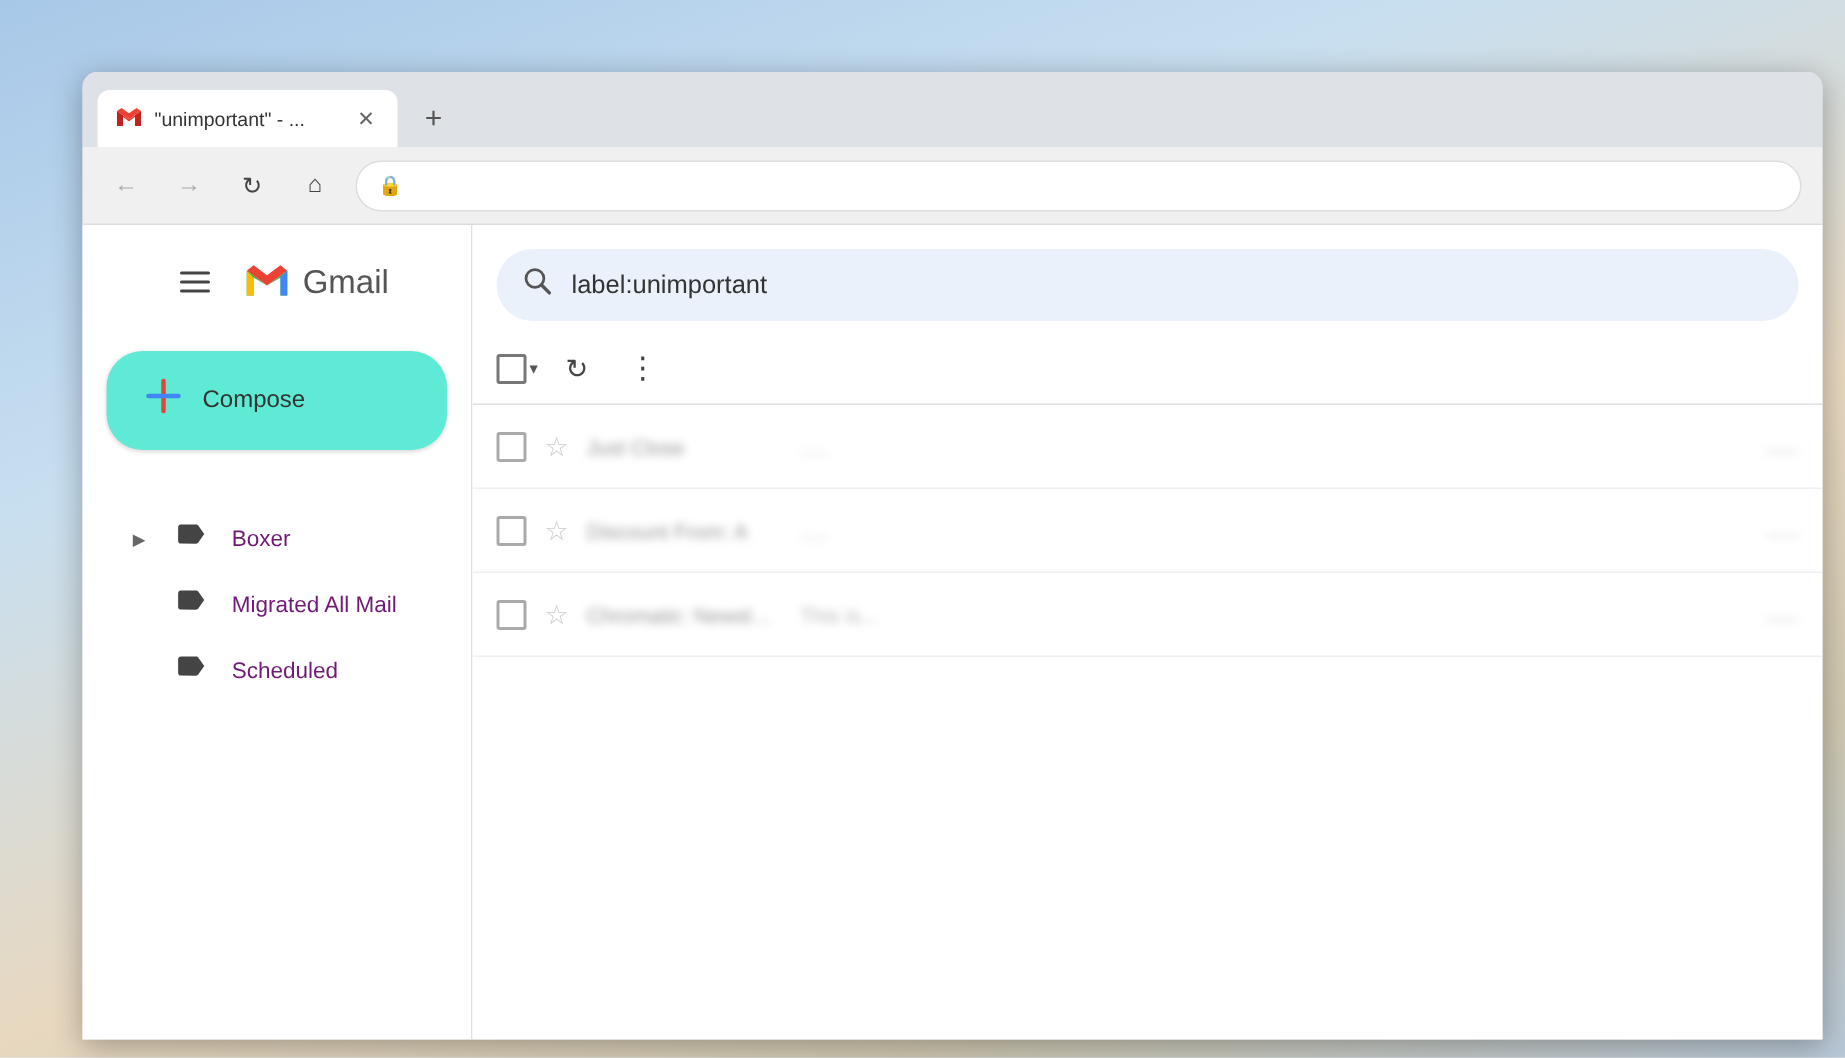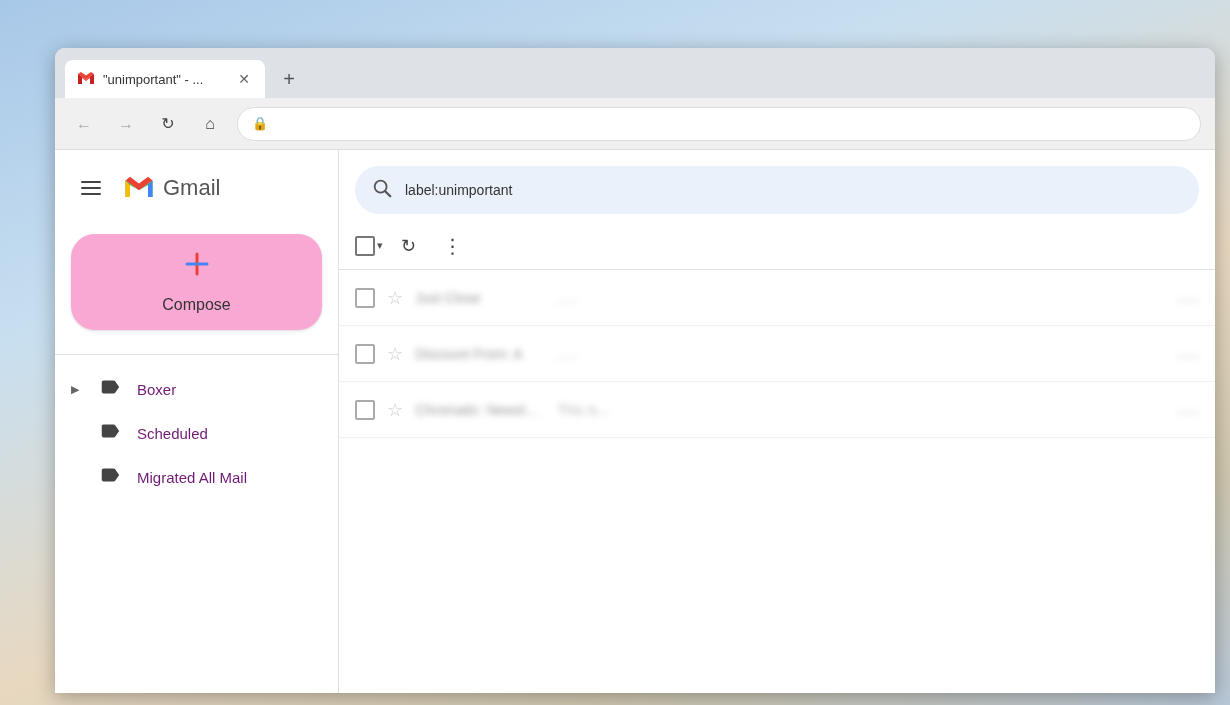--- a/index.html
+++ b/index.html
@@ -149,27 +149,28 @@
 
     
     .browser-content {
       display: flex;
       height: calc(645px - 50px - 52px);
       background: #fff;
     }
 
     
     .gmail-sidebar {
-      width: 284px;
+      width: 260px;
       background: #fff;
       border-right: 1px solid #e0e0e0;
       display: flex;
       flex-direction: column;
       padding-top: 8px;
       flex-shrink: 0;
+      align-items: center;
     }
 
     
     .gmail-header {
       display: flex;
       align-items: center;
       padding: 10px 16px;
       gap: 10px;
       margin-bottom: 8px;
     }
@@ -207,34 +208,33 @@
 
     .gmail-text {
       font-size: 22px;
       color: #555;
       font-weight: 400;
     }
 
     
     .compose-btn {
       margin: 8px 16px 16px;
-      background: #f9a8d4;
+      background: #5eead4;
       border: none;
       border-radius: 24px;
       padding: 16px 24px;
       display: flex;
       align-items: center;
       gap: 12px;
       cursor: pointer;
       box-shadow: 0 1px 3px rgba(0,0,0,0.15);
       font-size: 16px;
       color: #333;
       font-weight: 500;
       width: calc(100% - 32px);
-      flex-direction: column;
     }
 
     .compose-plus {
       font-size: 22px;
       font-weight: 300;
     }
 
     
     .sidebar-divider {
       height: 1px;
@@ -295,21 +295,21 @@
       height: 48px;
       gap: 12px;
     }
 
     .search-icon {
       font-size: 20px;
       color: #555;
     }
 
     .search-text {
-      font-size: 14px;
+      font-size: 17px;
       color: #333;
     }
 
     
     .mail-toolbar {
       display: flex;
       align-items: center;
       padding: 4px 16px 4px;
       gap: 8px;
       border-bottom: 1px solid #e0e0e0;
@@ -501,31 +501,31 @@
           <span class="nav-item-label">Boxer</span>
         </div>
 
         <div class="nav-item">
           <span class="expand-arrow" style="visibility:hidden">▶</span>
           <span class="label-tag-icon">
             <svg width="22" height="22" viewBox="0 0 24 24">
                 <path d="M17.63 5.84C17.27 5.33 16.67 5 16 5L5 5.01C3.9 5.01 3 5.9 3 7v10c0 1.1.9 1.99 2 1.99L16 19c.67 0 1.27-.33 1.63-.84L22 12l-4.37-6.16z" fill="#444"></path>
               </svg>
           </span>
-          <span class="nav-item-label">Scheduled</span>
+          <span class="nav-item-label">Migrated All Mail</span>
         </div>
 
         <div class="nav-item">
           <span class="expand-arrow" style="visibility:hidden">▶</span>
           <span class="label-tag-icon">
             <svg width="22" height="22" viewBox="0 0 24 24">
                 <path d="M17.63 5.84C17.27 5.33 16.67 5 16 5L5 5.01C3.9 5.01 3 5.9 3 7v10c0 1.1.9 1.99 2 1.99L16 19c.67 0 1.27-.33 1.63-.84L22 12l-4.37-6.16z" fill="#444"></path>
               </svg>
           </span>
-          <span class="nav-item-label">Migrated All Mail</span>
+          <span class="nav-item-label">Scheduled</span>
         </div>
 
       </div>
     </div>
 
     <div class="gmail-main">
 
       <div class="search-bar">
         <span class="search-icon">
           <svg width="22" height="22" viewBox="0 0 24 24">

